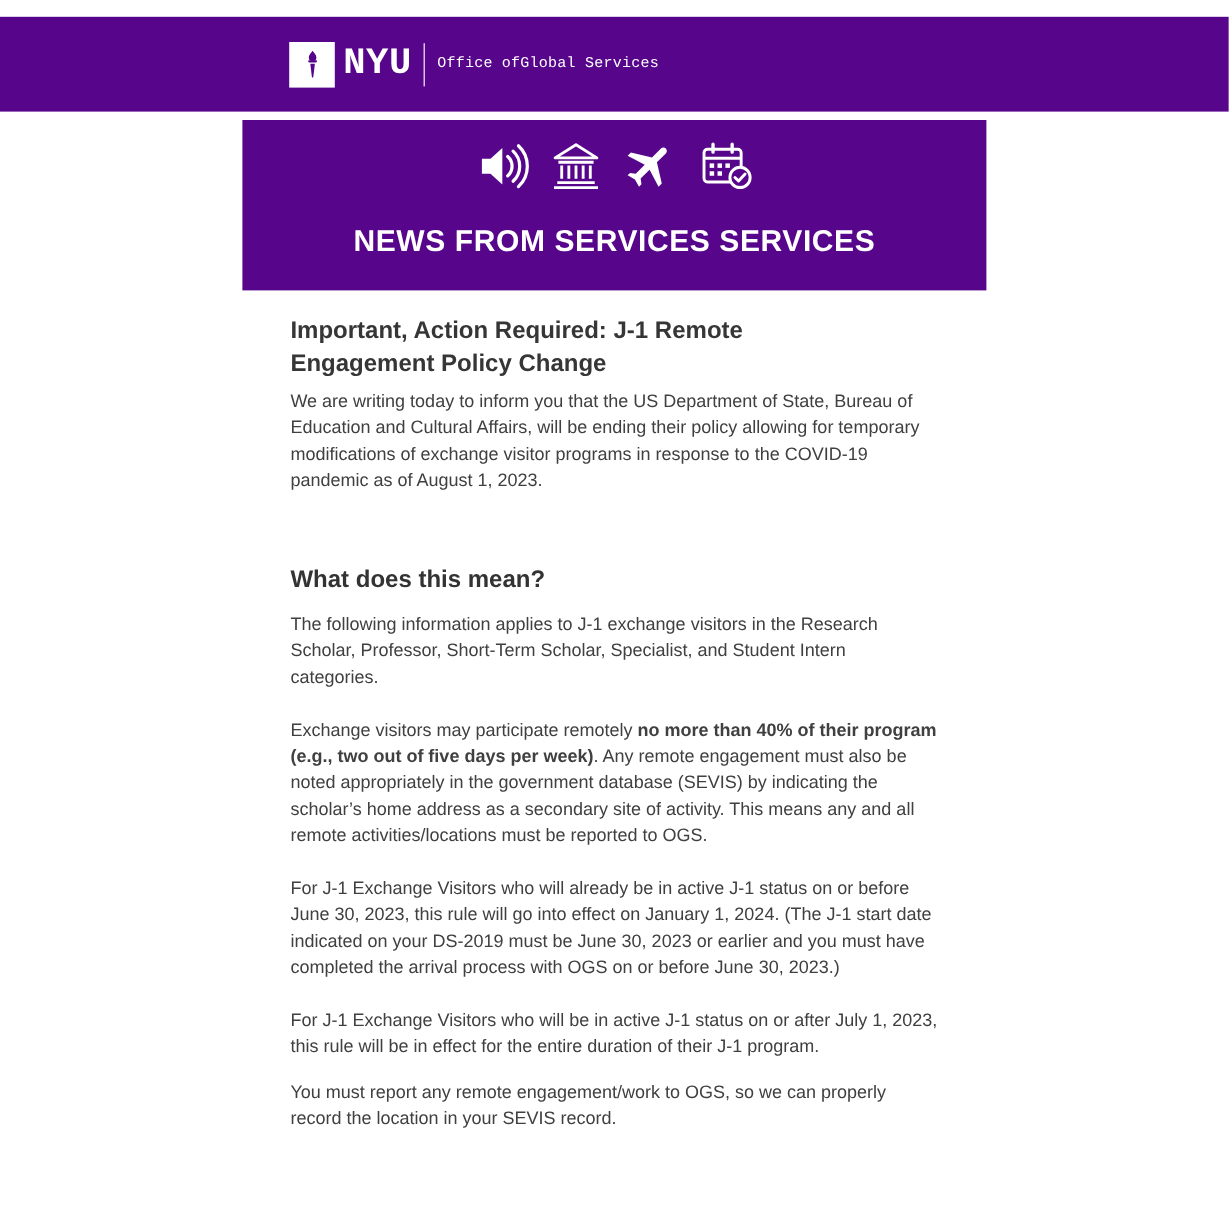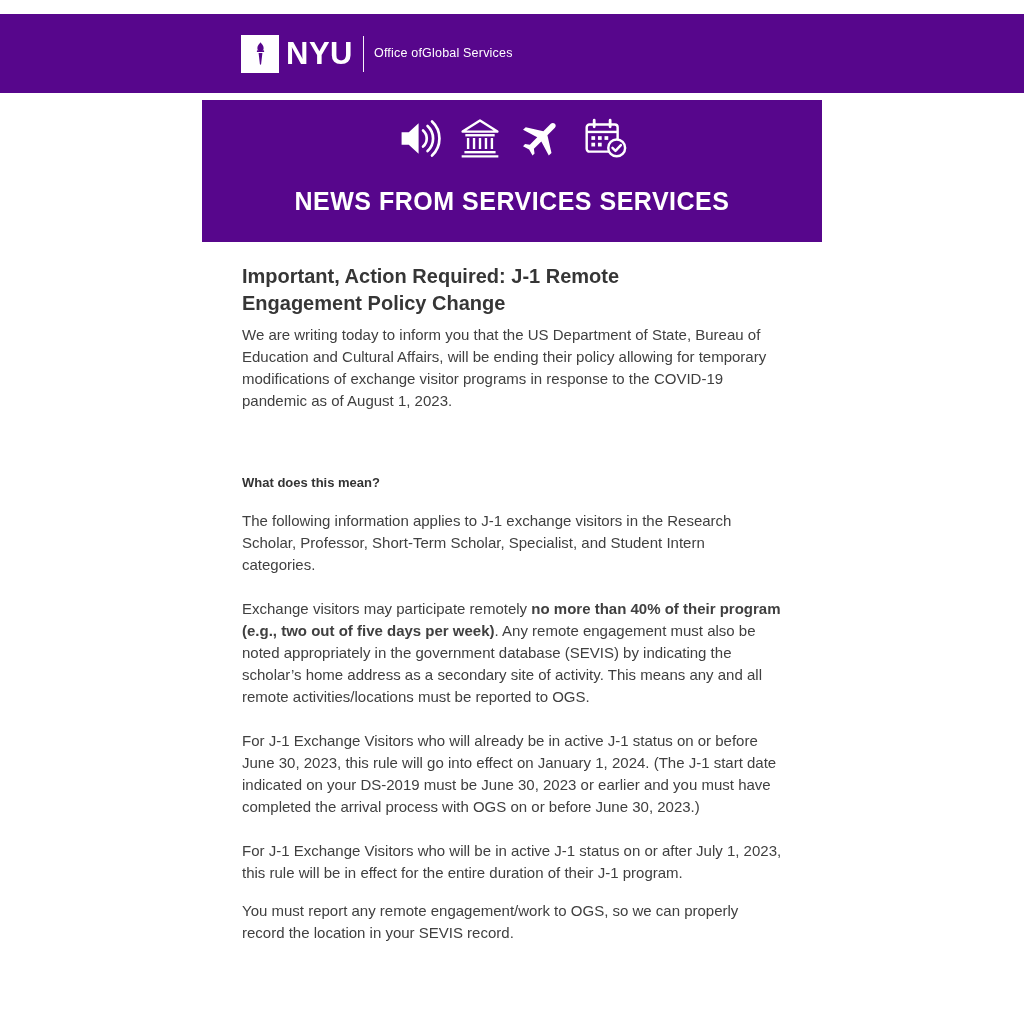--- a/index.html
+++ b/index.html
@@ -23,21 +23,21 @@
     background:var(--nyu-violet);
   }
   .masthead-inner{
     width:620px;height:100%;
     margin:0 auto;
     padding-left:39px;
     display:flex;align-items:center;
   }
   .logo{
     display:flex;align-items:center;
-    text-decoration:none;cursor:pointer;
+    text-decoration:none;cursor:pointer;font-family:Liberation Mono, monospace;
   }
   .torch-box{
     width:38px;height:38px;background:#ffffff;
     display:flex;align-items:center;justify-content:center;
     flex:0 0 auto;
   }
   .torch-box svg path, .torch-box svg rect{fill:var(--nyu-violet);}
   .wordmark{
     color:#ffffff;font-size:31px;font-weight:bold;
     letter-spacing:.5px;margin-left:7px;line-height:1;
@@ -79,21 +79,21 @@
   .article-title{
     font-size:20px;line-height:27px;font-weight:bold;
     color:var(--heading-text);
     max-width:500px;
     margin:21px 0 0;
   }
   .article p{margin:22px 0 0;}
   .article p.intro{margin-top:7px;}
   .alert{color:var(--alert-red);font-weight:bold;}
   .section-heading{
-    font-size:13px;line-height:22px;font-weight:bold;
+    font-size:20px;line-height:22px;font-weight:bold;
     color:#333333;
     margin:60px 0 0;
   }
   .article p.first{margin-top:16px;}
 </style>
 </head>
 <body>
 
 <div class="page">
 

